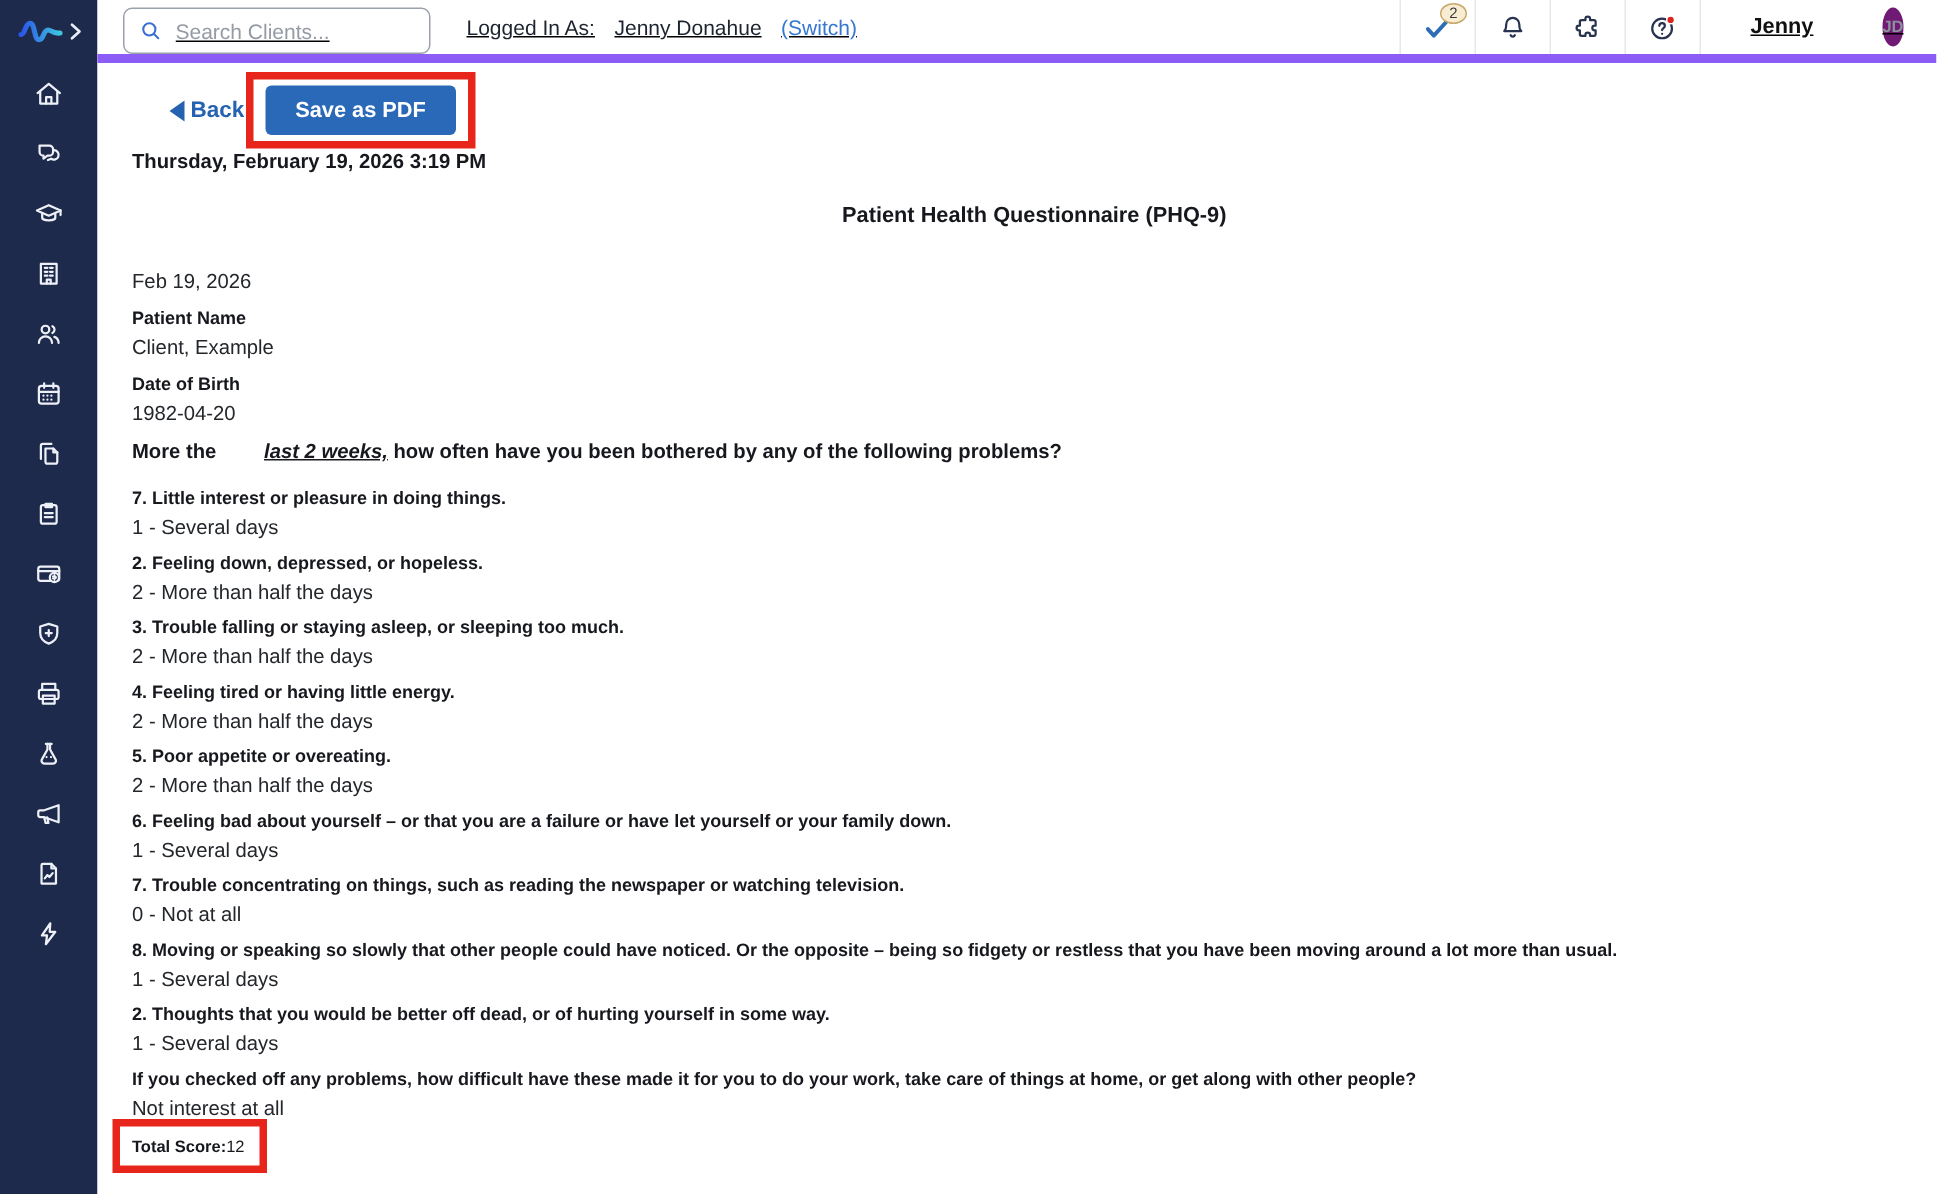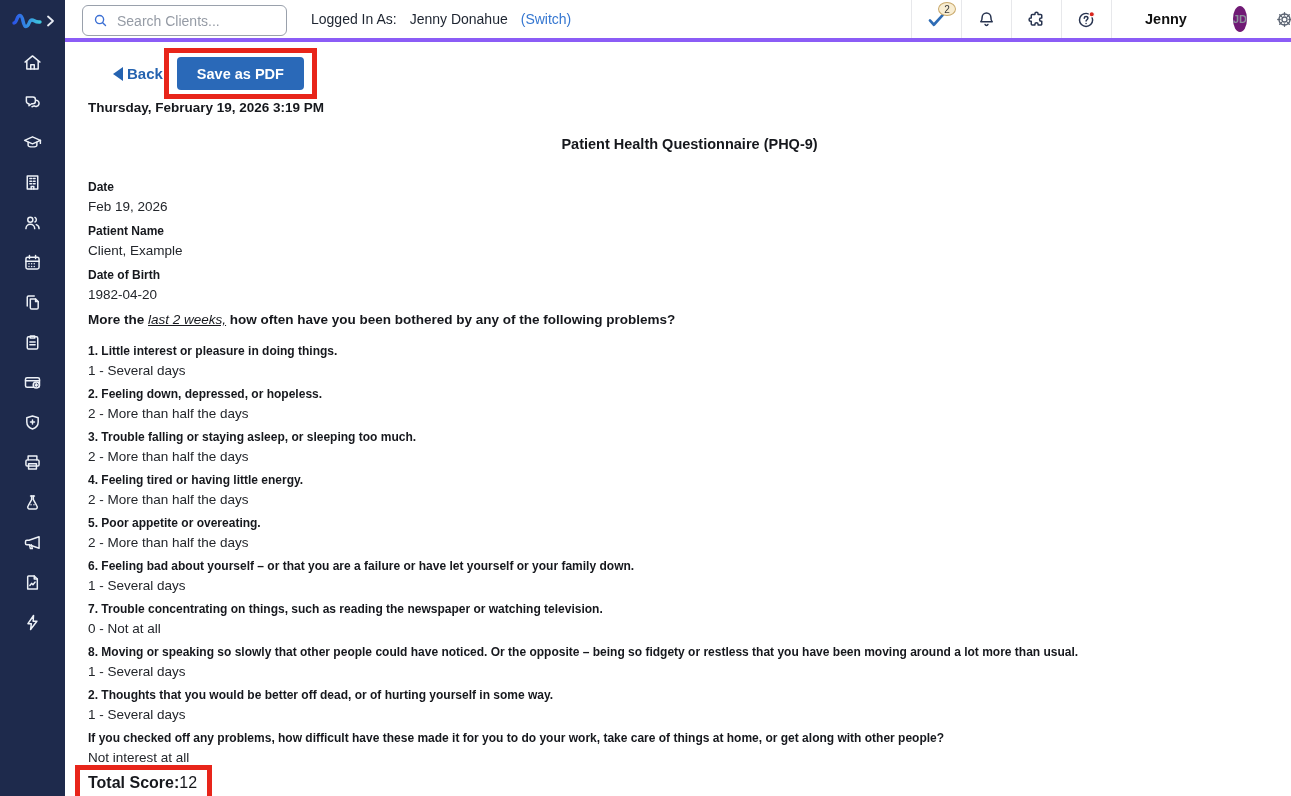--- a/index.html
+++ b/index.html
@@ -12,37 +12,37 @@
   .logo-row { height:42px; display:flex; align-items:center; justify-content:center; gap:3px; }
   .nav { display:flex; flex-direction:column; }
   .nav-item { width:65px; height:40px; display:flex; align-items:center; justify-content:center;
               color:#edf1f7; cursor:pointer; }
   .nav-item svg { width:21px; height:21px; }
 
   
   .main { flex:1; min-width:0; display:flex; flex-direction:column; background:#fff; }
 
   
-  .topbar { height:42px; flex-shrink:0; border-bottom:4px solid #8b5cf6; display:flex; align-items:stretch; }
+  .topbar { height:42px; flex-shrink:0; border-bottom:6px solid #8b5cf6; display:flex; align-items:stretch;text-decoration:underline; }
   .search-box { margin:5px 0 0 17px; width:205px; height:31px; border:1px solid #9aa1ac; border-radius:6px;
                 display:flex; align-items:center; padding:0 10px; gap:9px; background:#fff; }
   .search-box svg { width:15px; height:15px; color:#3b6fd4; flex-shrink:0; }
   .search-input { border:none; outline:none; font-size:14px; color:#333; width:100%;
                   font-family:inherit; background:transparent; }
   .search-input::placeholder { color:#959ba5; }
   .logged-in { margin-left:24px; display:flex; align-items:center; gap:13px; font-size:14px; color:#1d2430; }
   .switch-link { color:#3577d1; cursor:pointer; }
   .topbar-right { margin-left:auto; display:flex; align-items:stretch; }
   .icon-cell { width:50px; border-left:1px solid #e7e8eb; display:flex; align-items:center;
                justify-content:center; position:relative; cursor:pointer; color:#27334f; }
   .icon-cell svg { width:21px; height:21px; }
   .badge { position:absolute; top:2px; right:5px; min-width:18px; height:14px; padding:0 3px;
            background:#f8edd2; border:1px solid #c9a96b; border-radius:50%;
            font-size:10px; color:#3a3a3a; display:flex; align-items:center; justify-content:center; }
-  .user-area { width:180px; border-left:1px solid #e7e8eb; display:flex; align-items:center;gap:19px; }
+  .user-area { width:158px; border-left:1px solid #e7e8eb; display:flex; align-items:center;gap:19px; }
   .user-name { margin-left:33px; font-size:14.5px; font-weight:bold; color:#111; }
   .avatar { margin-left:27px; width:26px; height:26px; border-radius:50%; background:#701a75;
             color:#8b919c; font-size:11px; font-weight:bold; display:flex; align-items:center;
             justify-content:center; cursor:pointer; }
   .gear { margin-left:9px; color:#5b6472; cursor:pointer; display:flex; align-items:center; }
   .gear svg { width:19px; height:19px; }
 
   
   .content { flex:1; padding-left:23px; overflow:hidden; }
   .actions-row { display:flex; align-items:center; margin-top:6px; }
@@ -54,28 +54,28 @@
   .save-btn { width:127px; height:33px; background:#2a69b8; color:#fff; border:none; border-radius:4px;
               font-family:inherit; font-size:14.5px; font-weight:bold; cursor:pointer; }
   .datetime { margin-top:1px; font-size:13.5px; line-height:15px; font-weight:bold; color:#16181d; }
   .doc-title { margin-top:22px; text-align:center; font-size:14.5px; line-height:15px;
                font-weight:bold; color:#16181d; }
   .fields { margin-top:29px; }
   .field { margin-bottom:11px; }
   .field-label { font-size:12px; line-height:13px; font-weight:bold; color:#16181d; margin-bottom:6px; }
   .field-value { font-size:13.5px; line-height:14px; color:#23262b; }
   .intro { margin-top:11px; font-size:13.5px; line-height:14px; font-weight:bold; color:#16181d; }
-  .intro .uw { font-style:italic; font-weight:normal; text-decoration:underline; }
+  .intro .uw { font-style:italic; font-weight:bold; text-decoration:underline;margin-left:28px; }
   .qa { margin-top:10px; }
   .qa.first { margin-top:18px; }
   .q { font-size:12px; line-height:13px; font-weight:bold; color:#16181d; margin-bottom:6px; }
   .a { font-size:13.5px; line-height:14px; color:#23262b; }
   .annotation-total { display:inline-block; border:5px solid #e8251a; padding:4px 10px 4px 8px;
                       margin-left:-13px; }
-  .total-line { font-size:16px; line-height:14px; color:#16181d; white-space:nowrap; }
+  .total-line { font-size:11px; line-height:14px; color:#16181d; white-space:nowrap; }
   .total-label { font-weight:bold; }
 </style>
 </head>
 <body>
 
 <div class="app">
 
   <div class="sidebar">
     <div class="logo-row">
       <span style="display:flex">
@@ -267,37 +267,36 @@
           <button class="save-btn">Save as PDF</button>
         </span>
       </div>
 
       <div class="datetime">Thursday, February 19, 2026 3:19 PM</div>
 
       <div class="doc-title">Patient Health Questionnaire (PHQ-9)</div>
 
       <div class="fields">
         <div class="field">
-          <div class="field-label">Date</div>
           <div class="field-value">Feb 19, 2026</div>
         </div>
         <div class="field">
           <div class="field-label">Patient Name</div>
           <div class="field-value">Client, Example</div>
         </div>
         <div class="field">
           <div class="field-label">Date of Birth</div>
           <div class="field-value">1982-04-20</div>
         </div>
       </div>
 
       <div class="intro"><span>More the </span><span class="uw">last 2 weeks,</span><span> how often have you been bothered by any of the following problems?</span></div>
 
       <div class="qa first">
-        <div class="q">1. Little interest or pleasure in doing things.</div>
+        <div class="q">7. Little interest or pleasure in doing things.</div>
         <div class="a">1 - Several days</div>
       </div>
       <div class="qa">
         <div class="q">2. Feeling down, depressed, or hopeless.</div>
         <div class="a">2 - More than half the days</div>
       </div>
       <div class="qa">
         <div class="q">3. Trouble falling or staying asleep, or sleeping too much.</div>
         <div class="a">2 - More than half the days</div>
       </div>

